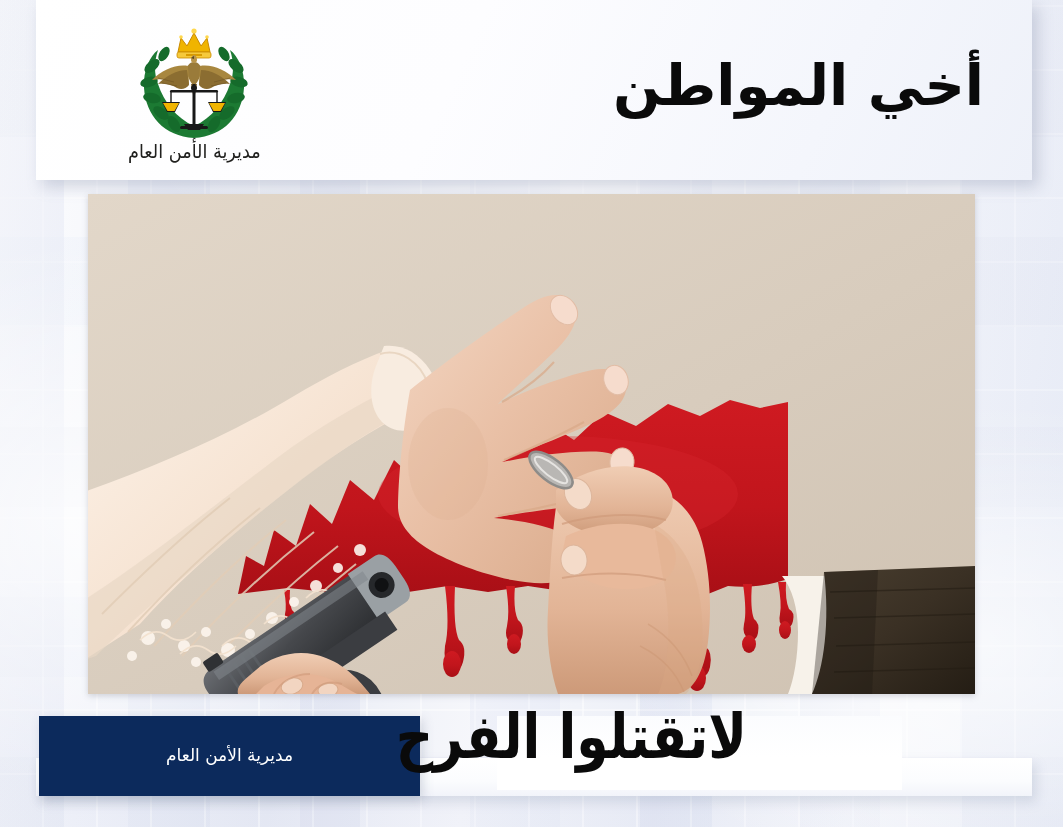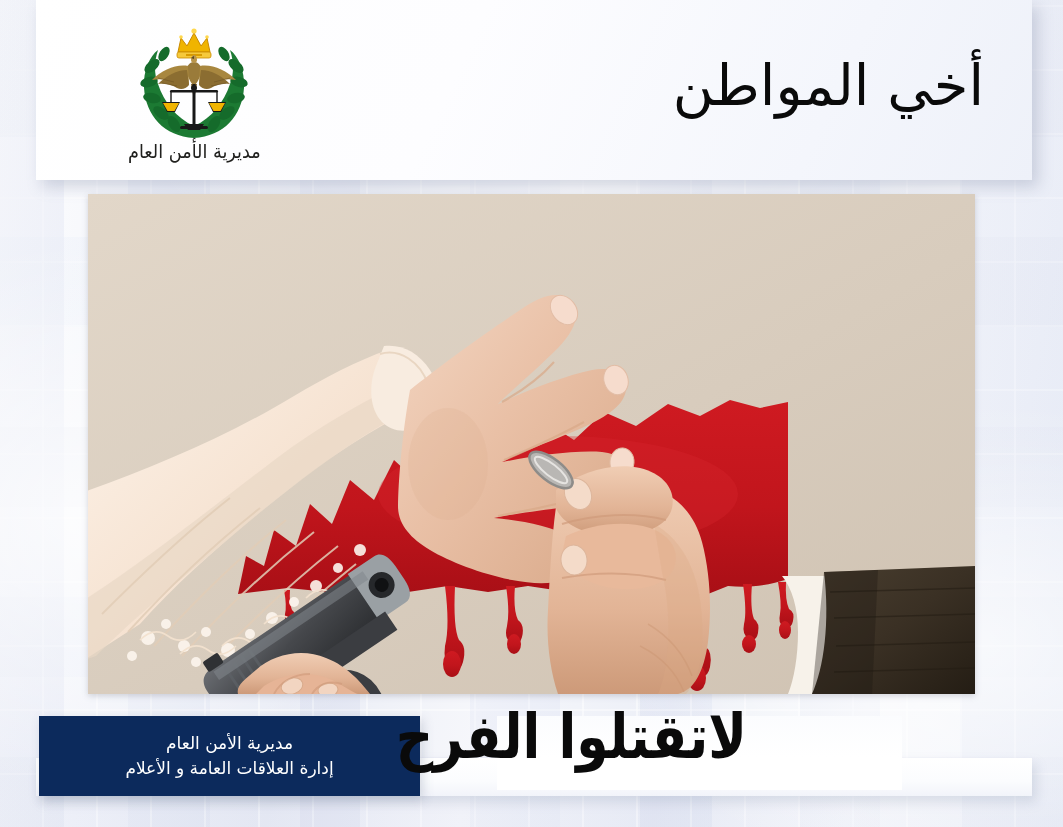--- a/index.html
+++ b/index.html
@@ -60,21 +60,21 @@
   .emblem{width:120px;height:118px;display:block;}
   .logo-caption{
     margin-top:-2px;font-size:19px;color:#20201e;line-height:1;
     letter-spacing:-1px;font-family:"DejaVu Sans","Liberation Sans",sans-serif;
     transform:scaleX(.93);white-space:nowrap;
   }
 
   
   .headline{
     position:absolute;right:48px;top:58px;
-    font-size:56px;font-weight:normal;color:#0a0a0a;
+    font-size:56px;font-weight:bold;color:#0a0a0a;
     line-height:1;letter-spacing:0px;white-space:nowrap;
     font-family:"DejaVu Sans","Liberation Sans",sans-serif;
   }
 
   
   .photo{
     position:absolute;left:88px;top:194px;width:887px;height:500px;
     background:#d9cdbf;overflow:hidden;
     box-shadow:0 2px 6px rgba(90,95,115,.25);
   }
@@ -458,18 +458,17 @@
 
       <rect x="0" y="0" width="887" height="500" fill="none"></rect>
     </svg>
   </div>
 
   <div class="bottom-white"></div>
   <div class="slogan-plate"></div>
 
   <div class="footer-banner">
     <div class="footer-line">مديرية الأمن العام</div>
-    <div class="footer-line">إدارة العلاقات العامة و الأعلام</div>
   </div>
 
   <div class="slogan">لاتقتلوا الفرح</div>
 
 </div>
 
 </body></html>

